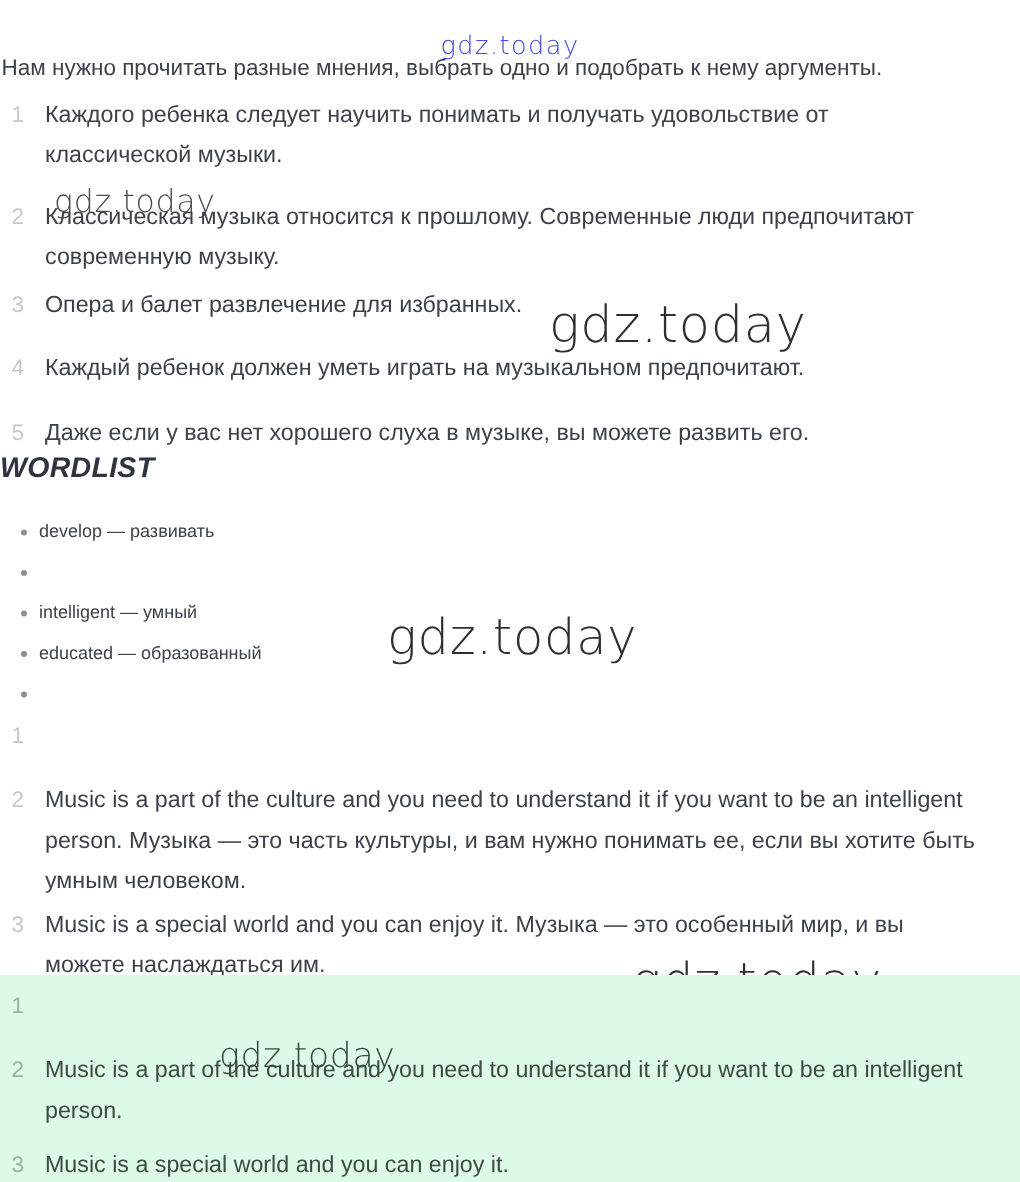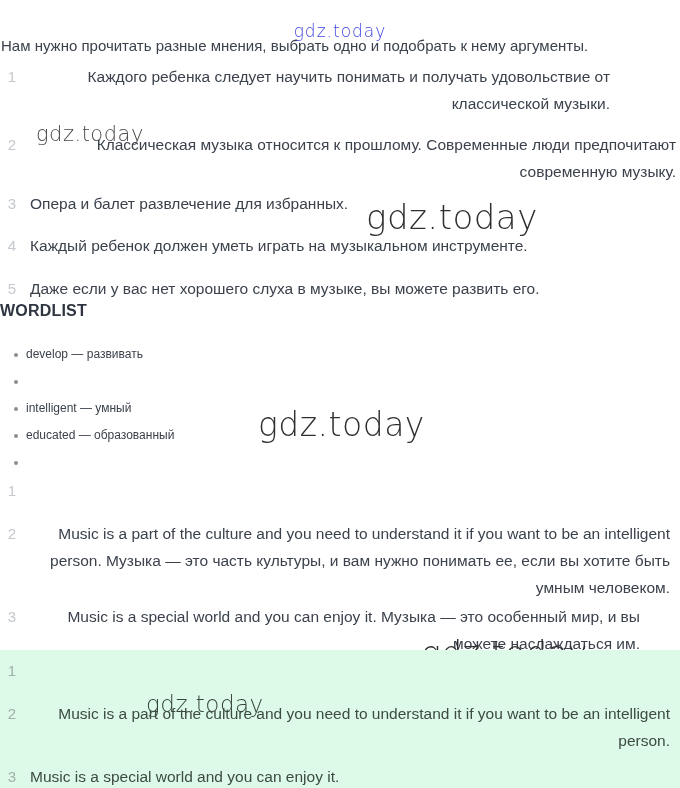--- a/index.html
+++ b/index.html
@@ -36,25 +36,25 @@
   
   .item{
     position:absolute;left:0;width:676px;
     display:flex;align-items:flex-start;
     font-size:15.5px;line-height:27px;color:#3b424c;
   }
   .item .num{
     flex:0 0 16px;text-align:right;
     color:#c5c8cc;font-size:15px;margin-right:14px;
   }
-  .item .txt{display:inline-block;text-align:right;}
+  .item .txt{display:inline-block;}
   
   .wordlist-title{
     position:absolute;left:0;top:302px;
-    font-size:16px;font-weight:700;color:#2e3540;letter-spacing:0.2px;
+    font-size:19px;font-weight:700;color:#2e3540;letter-spacing:0.2px;font-style:italic;
   }
   .wl-item{
     position:absolute;left:0;width:660px;
     display:flex;align-items:flex-start;
     font-size:12px;line-height:27px;color:#3b424c;
   }
   .wl-item .bullet{
     flex:0 0 4px;height:4px;border-radius:50%;
     background:#8a8f94;margin:12px 8px 0 14px;
   }
@@ -89,21 +89,21 @@
 
   <div class="item" style="top:190px">
     <span class="num">3</span>
     <span class="txt">Опера и балет развлечение для избранных.</span>
   </div>
 
   <div class="wm wm-3">gdz.today</div>
 
   <div class="item" style="top:232px">
     <span class="num">4</span>
-    <span class="txt">Каждый ребенок должен уметь играть на музыкальном инструменте.</span>
+    <span class="txt">Каждый ребенок должен уметь играть на музыкальном предпочитают.</span>
   </div>
 
   <div class="item" style="top:275px">
     <span class="num">5</span>
     <span class="txt">Даже если у вас нет хорошего слуха в музыке, вы можете развить его.</span>
   </div>
 
   <div class="wordlist-title">WORDLIST</div>
 
   <div class="wl-item" style="top:341px">

